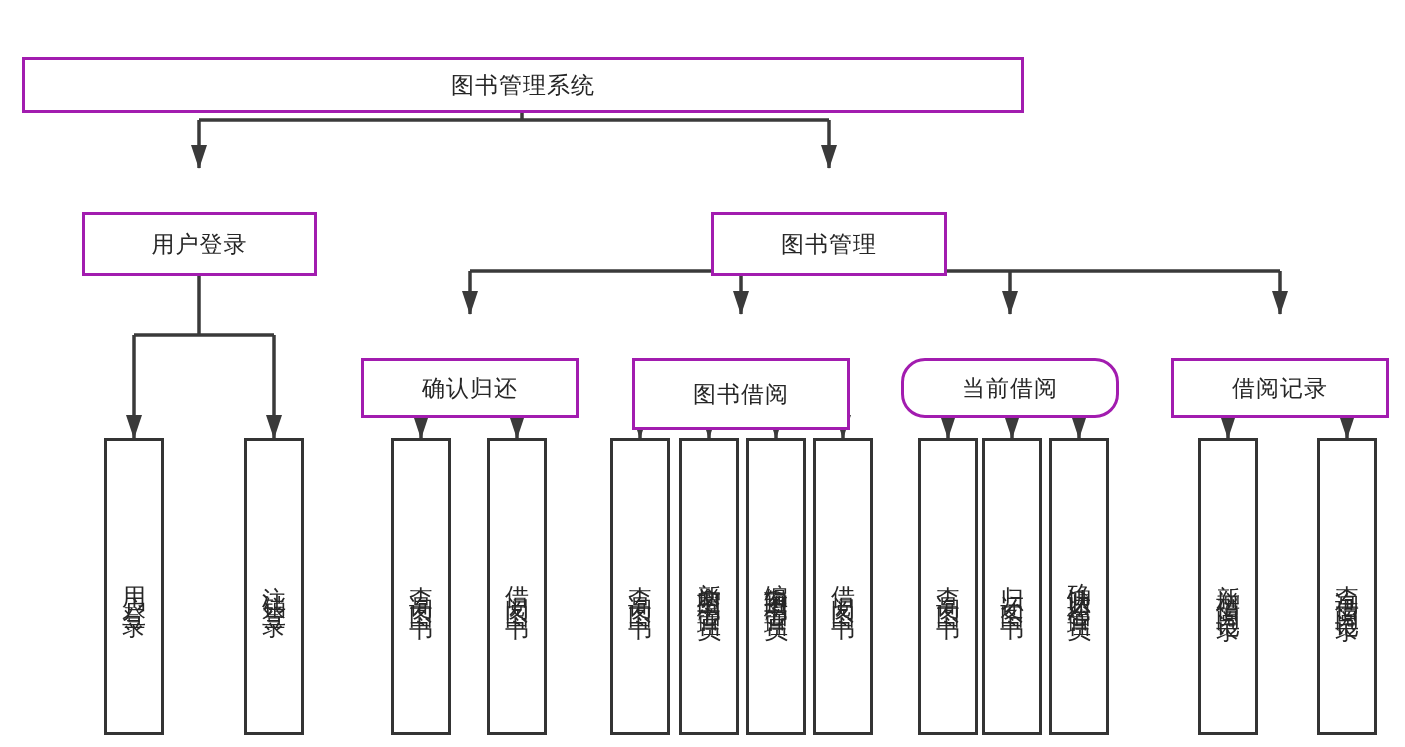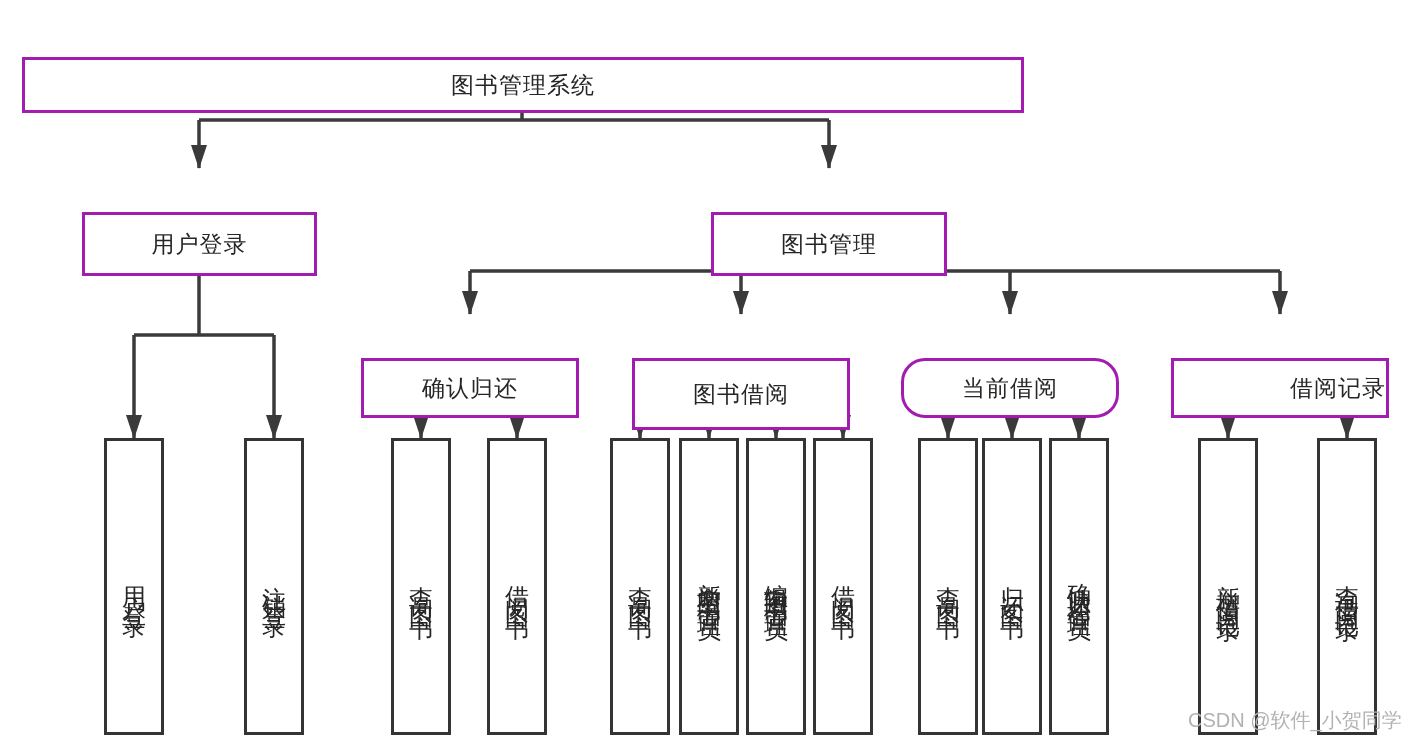--- a/index.html
+++ b/index.html
@@ -141,21 +141,21 @@
 
   <div class="hnode" style="left:361px; top:314px; width:218px; height:60px;">
     <span class="hlabel">确认归还</span>
   </div>
   <div class="hnode" style="left:632px; top:314px; width:218px; height:72px;">
     <span class="hlabel">图书借阅</span>
   </div>
   <div class="hnode" style="left:901px; top:314px; width:218px; height:60px;border-radius:24px;">
     <span class="hlabel">当前借阅</span>
   </div>
-  <div class="hnode" style="left:1171px; top:314px; width:218px; height:60px;justify-content:flex-end;">
+  <div class="hnode" style="left:1171px; top:314px; width:218px; height:60px;">
     <span class="hlabel">借阅记录</span>
   </div>
 
   <div class="vnode" style="left:104px;">
     <span class="vlabel">用户登录</span>
   </div>
   <div class="vnode" style="left:244px;">
     <span class="vlabel">注销登录</span>
   </div>
 
@@ -189,15 +189,14 @@
     <span class="vlabel tight">确认归还（管理员）</span>
   </div>
 
   <div class="vnode" style="left:1198px;">
     <span class="vlabel mid">新增借阅记录</span>
   </div>
   <div class="vnode" style="left:1317px;">
     <span class="vlabel mid">查询借阅记录</span>
   </div>
 
-  <div class="watermark">CSDN @软件_小贺同学</div>
 
 </div>
 
 </body></html>

